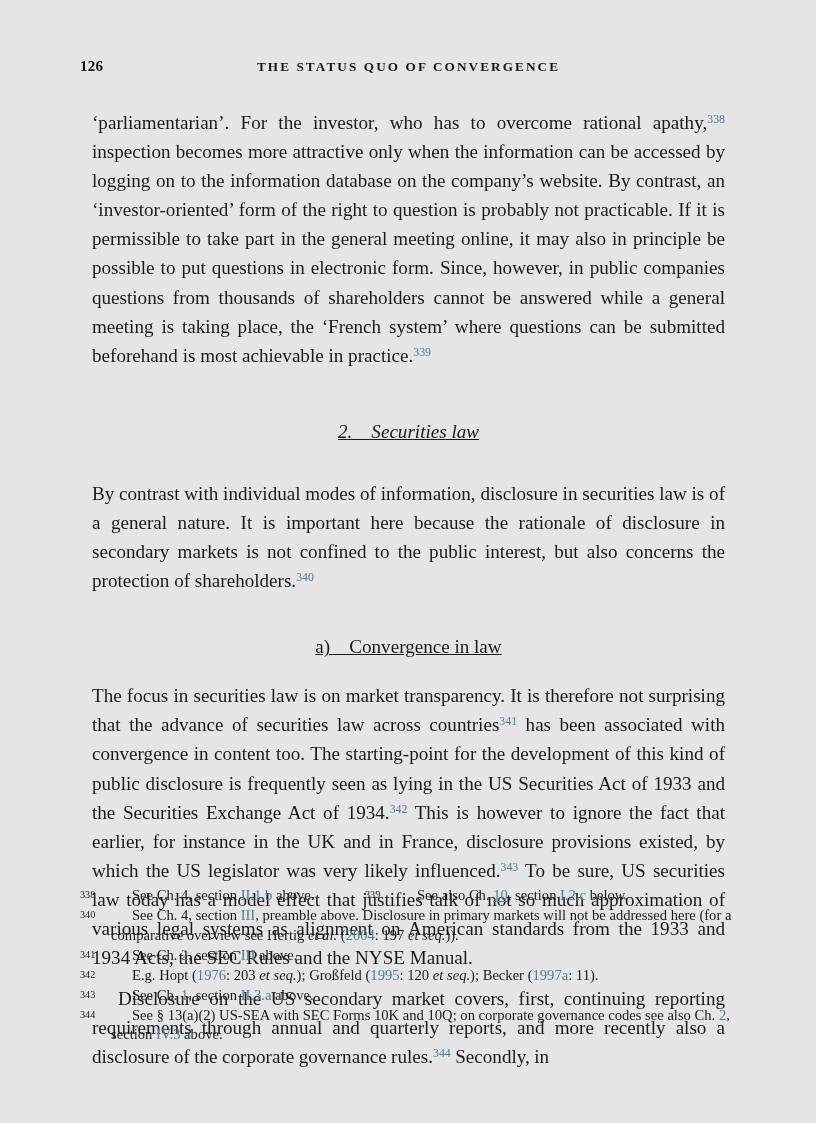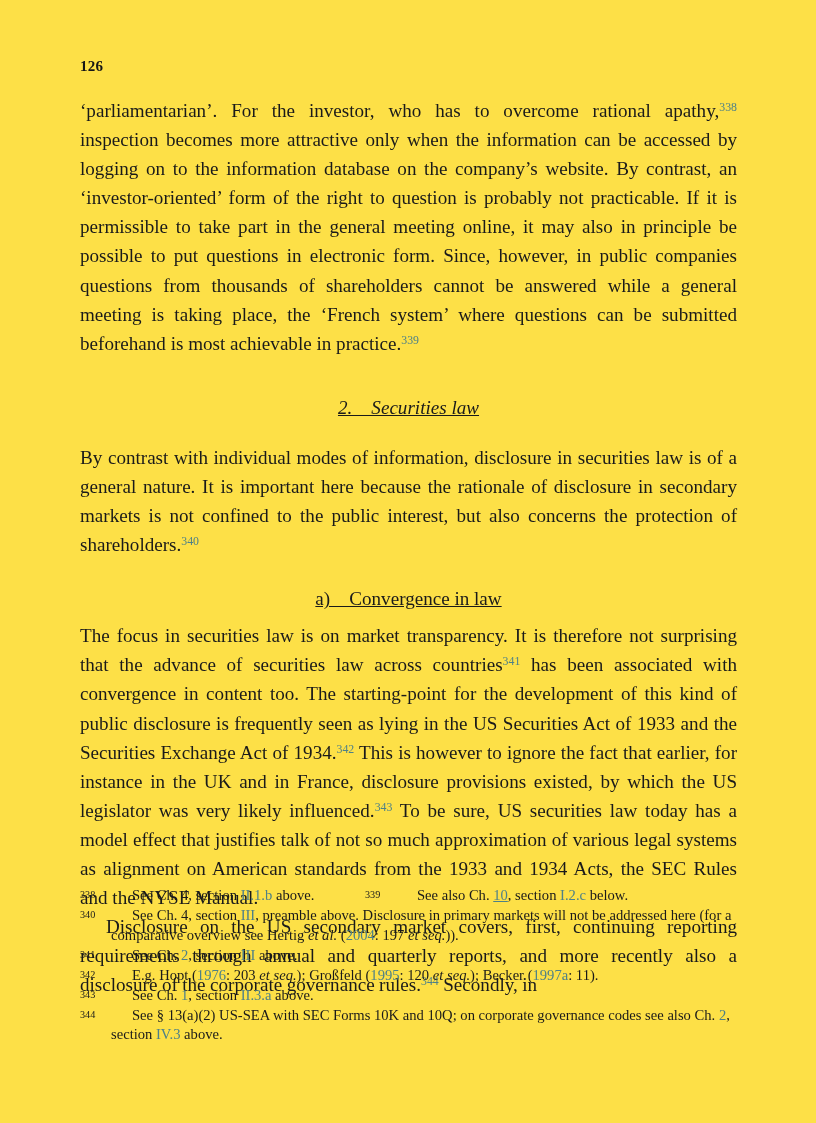--- a/index.html
+++ b/index.html
@@ -9,21 +9,21 @@
   }
   body {
     font-family: "Liberation Serif", "DejaVu Serif", serif;
     color: #1a1a1a;
   }
   #page {
     position: relative;
     width: 816px;
     height: 1123px;
     margin: 0 auto;
-    background: #fde047;
+    background: #e5e5e5;
     overflow: hidden;
   }
 
   
   .running-head {
     position: absolute;
     left: 80px;
     top: 58px;
     width: 657px;
     height: 22px;
@@ -51,21 +51,21 @@
 
   
   .column {
     position: absolute;
     left: 80px;
     top: 96px;
     width: 657px;
   }
 
   p.body {
-    margin: 0;
+    margin: 12px;
     font-size: 19.1px;
     line-height: 29.1px;
     text-align: justify;
     text-justify: inter-word;
     color: #1a1a1a;
     hyphens: none;
   }
   p.body.indent {
     text-indent: 26px;
   }
@@ -153,20 +153,21 @@
     color: #4d8088;
   }
 </style>
 </head>
 <body>
 
 <div id="page">
 
   <div class="running-head">
     <div class="folio">126</div>
+    <div class="head-title">THE STATUS QUO OF CONVERGENCE</div>
   </div>
 
   <div class="column">
 
     <p class="body"><span>‘parliamentarian’. For the investor, who has to overcome rational apathy,</span><sup class="fnmark" style="color: rgb(77, 128, 136);">338</sup><span> inspection becomes more attractive only when the information can be accessed by logging on to the information database on the company’s website. By contrast, an ‘investor-oriented’ form of the right to question is probably not practicable. If it is permissible to take part in the general meeting online, it may also in principle be possible to put questions in electronic form. Since, however, in public companies questions from thousands of shareholders cannot be answered while a general meeting is taking place, the ‘French system’ where questions can be submitted beforehand is most achievable in practice.</span><sup class="fnmark" style="color: rgb(77, 128, 136);">339</sup></p>
 
     <div class="sp-before-h2"></div>
     <h2 class="heading-num">2. Securities law</h2>
     <div class="sp-after-h2"></div>
 

